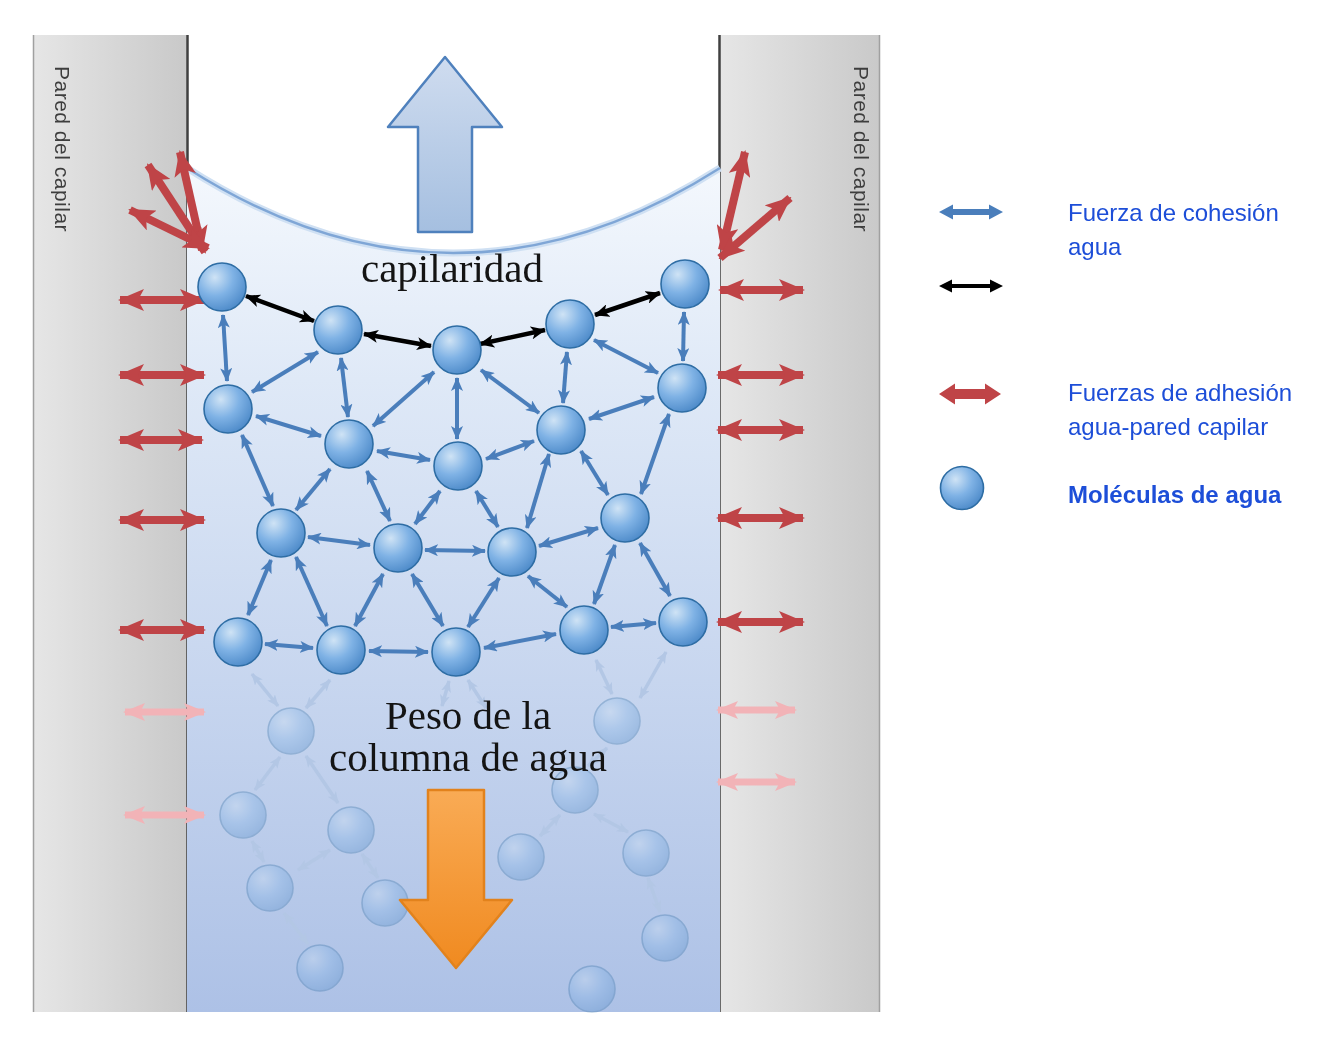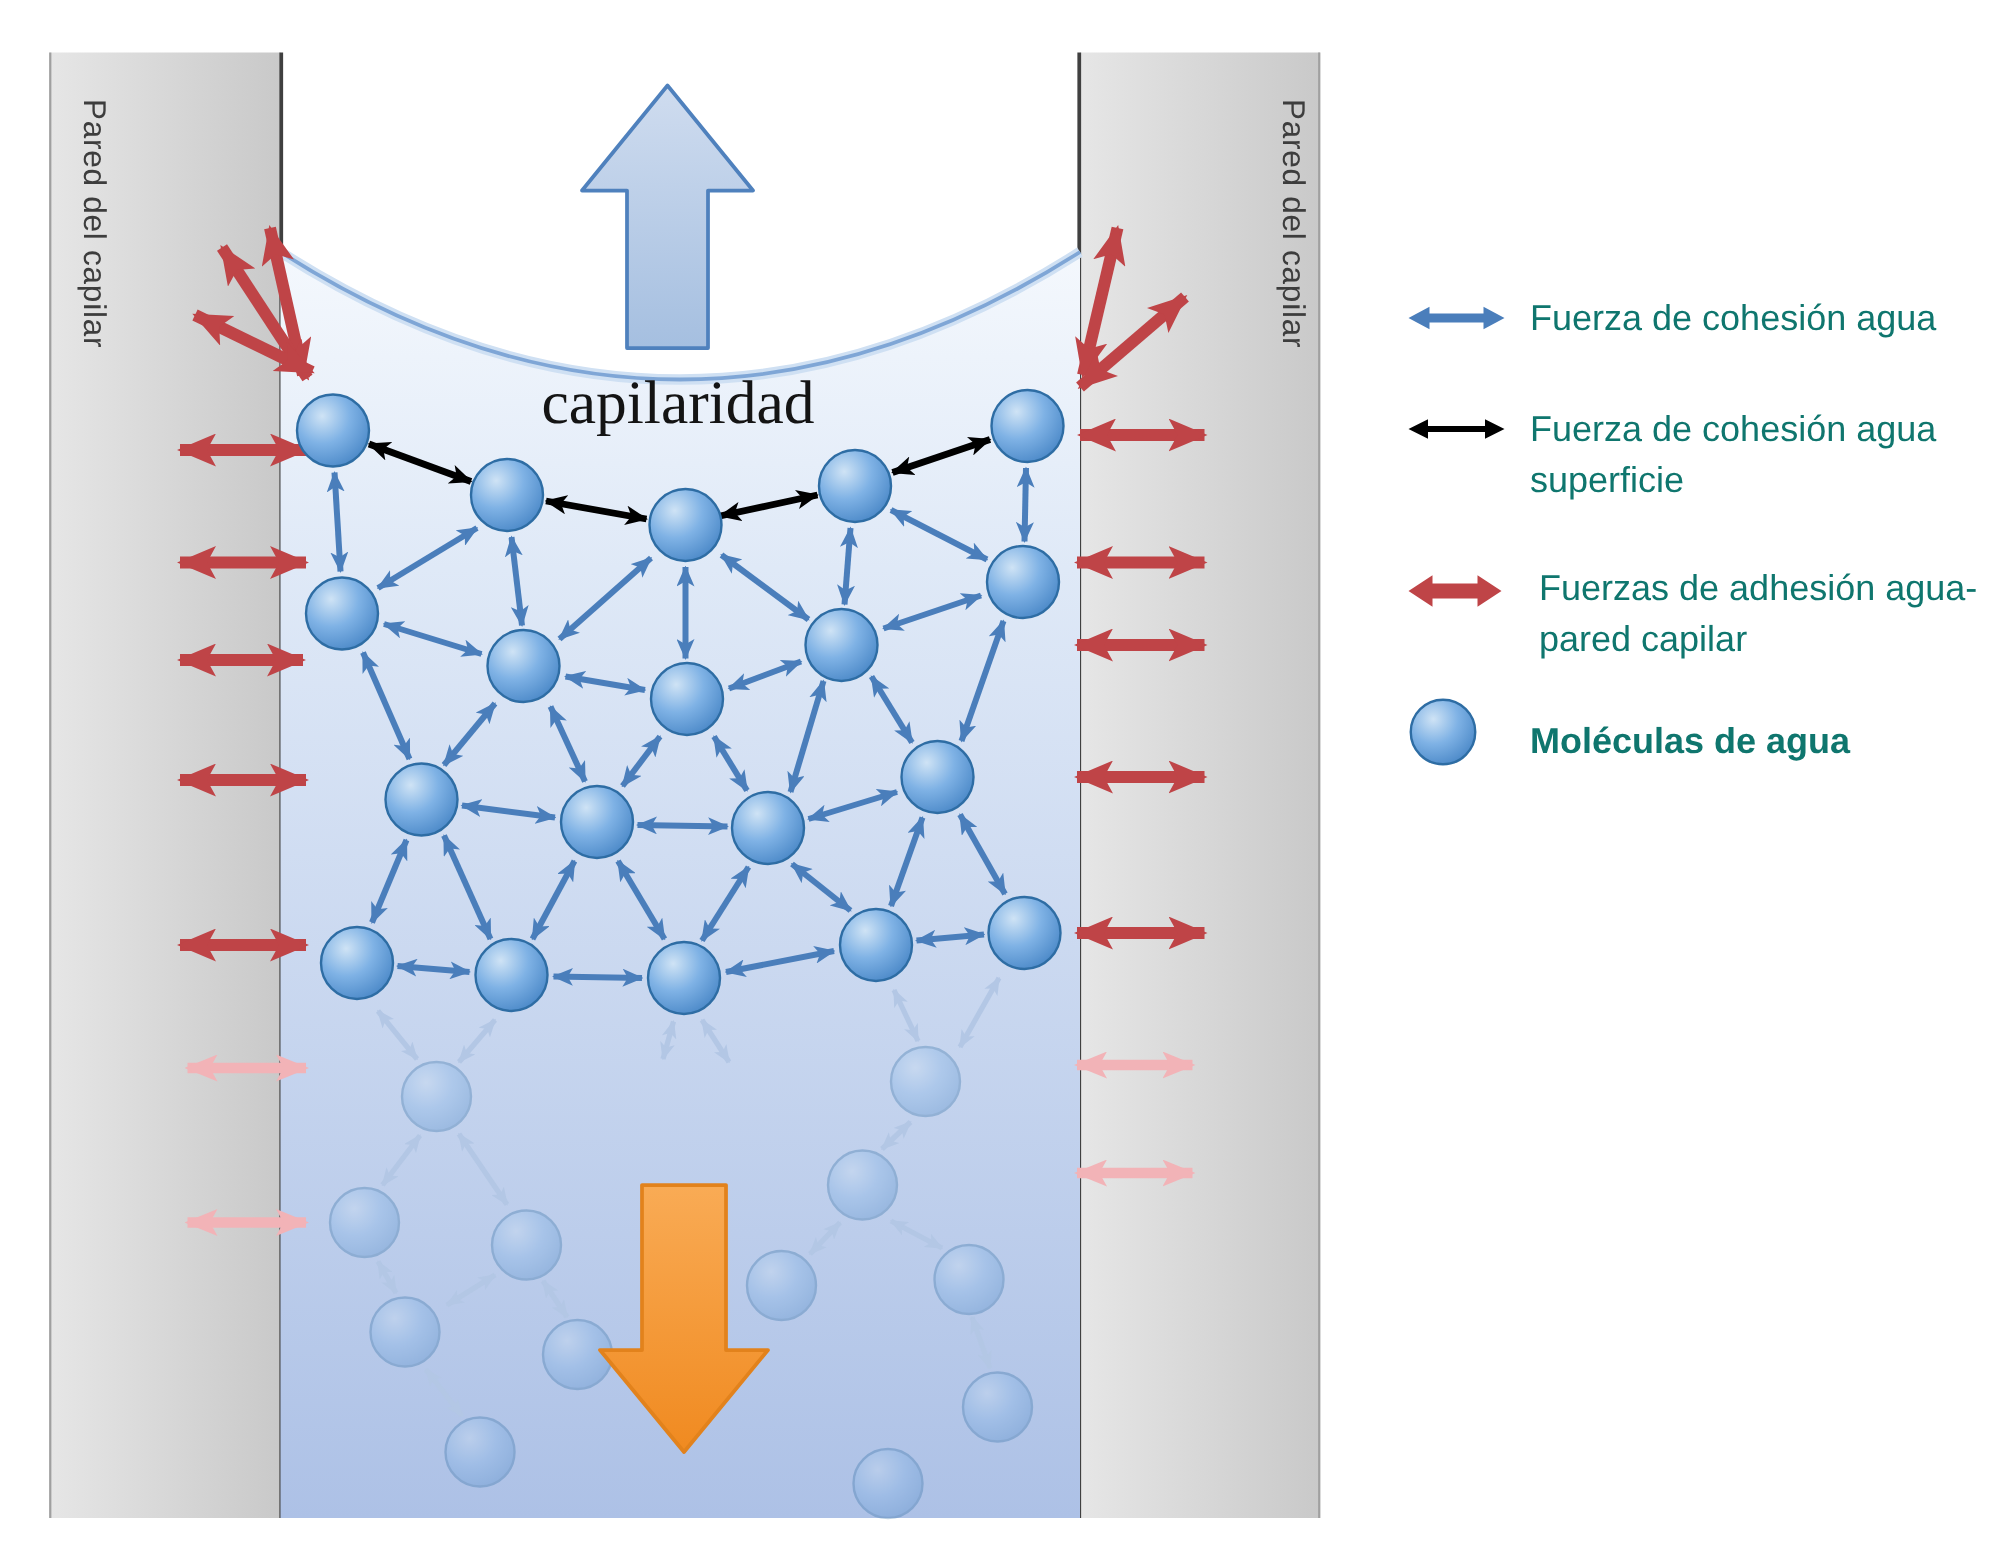--- a/index.html
+++ b/index.html
@@ -35,22 +35,23 @@
     align-items:flex-start;
     gap:14px;
     width:400px;
   }
   .legend-row.center{align-items:flex-end;font-weight:bold;}
   .legend-icon{flex:0 0 68px;display:flex;justify-content:flex-start;}
   .legend-icon.arrow{margin-top:6px;}
   .legend-label{
     font-size:24px;
     line-height:34px;
-    color:#0f766e;
+    color:#1d4ed8;
     width:312px;
+    margin-left:48px;
   }
 </style>
 </head>
 <body>
 
 <div class="canvas">
 
   <svg id="diagram-svg" viewBox="0 0 1343 1045">
     <defs>
       <linearGradient id="wallGrad" x1="0" y1="0" x2="1" y2="0">
@@ -219,20 +220,24 @@
         <circle cx="456" cy="652" r="24" fill="url(#molGrad)" stroke="#2e6da4" stroke-width="1.6"></circle>
         <circle cx="584" cy="630" r="24" fill="url(#molGrad)" stroke="#2e6da4" stroke-width="1.6"></circle>
         <circle cx="683" cy="622" r="24" fill="url(#molGrad)" stroke="#2e6da4" stroke-width="1.6"></circle>
       </g>
 
     <polygon points="445,57 502,127 472,127 472,232 418,232 418,127 388,127" fill="url(#capGrad)" stroke="#4f81bd" stroke-width="2.5" stroke-linejoin="round"></polygon>
   </svg>
 
   <div class="big-label" style="left:452px;top:244px;">capilaridad</div>
 
+  <div class="big-label" style="left:468px;top:694px;">
+    <div class="line">Peso de la</div>
+    <div class="line">columna de agua</div>
+  </div>
 
   <div class="wall-label" style="left:74px;top:66px;">Pared del capilar</div>
   <div class="wall-label" style="left:873px;top:66px;">Pared del capilar</div>
 
   <div>
 
     <div class="legend-row" style="top:196px;">
       <span class="legend-icon arrow">
         <svg width="66" height="20" viewBox="0 0 66 20">
           <path d="M1,10 L15,2.5 L15,7 L51,7 L51,2.5 L65,10 L51,17.5 L51,13 L15,13 L15,17.5 Z" fill="#4a7ebb"></path>
@@ -240,21 +245,20 @@
       </span>
       <span class="legend-label">Fuerza de cohesión agua</span>
     </div>
 
     <div class="legend-row" style="top:270px;">
       <span class="legend-icon arrow">
         <svg width="66" height="20" viewBox="0 0 66 20">
           <path d="M1,10 L14,3.5 L14,8 L52,8 L52,3.5 L65,10 L52,16.5 L52,12 L14,12 L14,16.5 Z" fill="#000000"></path>
         </svg>
       </span>
-      <span class="legend-label">Fuerza de cohesión agua superficie</span>
     </div>
 
     <div class="legend-row" style="top:376px;justify-content:space-between;">
       <span class="legend-icon arrow">
         <svg width="66" height="24" viewBox="0 0 66 24">
           <path d="M1,12 L17,1.5 L17,7 L47,7 L47,1.5 L63,12 L47,22.5 L47,17 L17,17 L17,22.5 Z" fill="#bf4447"></path>
         </svg>
       </span>
       <span class="legend-label">Fuerzas de adhesión agua-pared capilar</span>
     </div>

